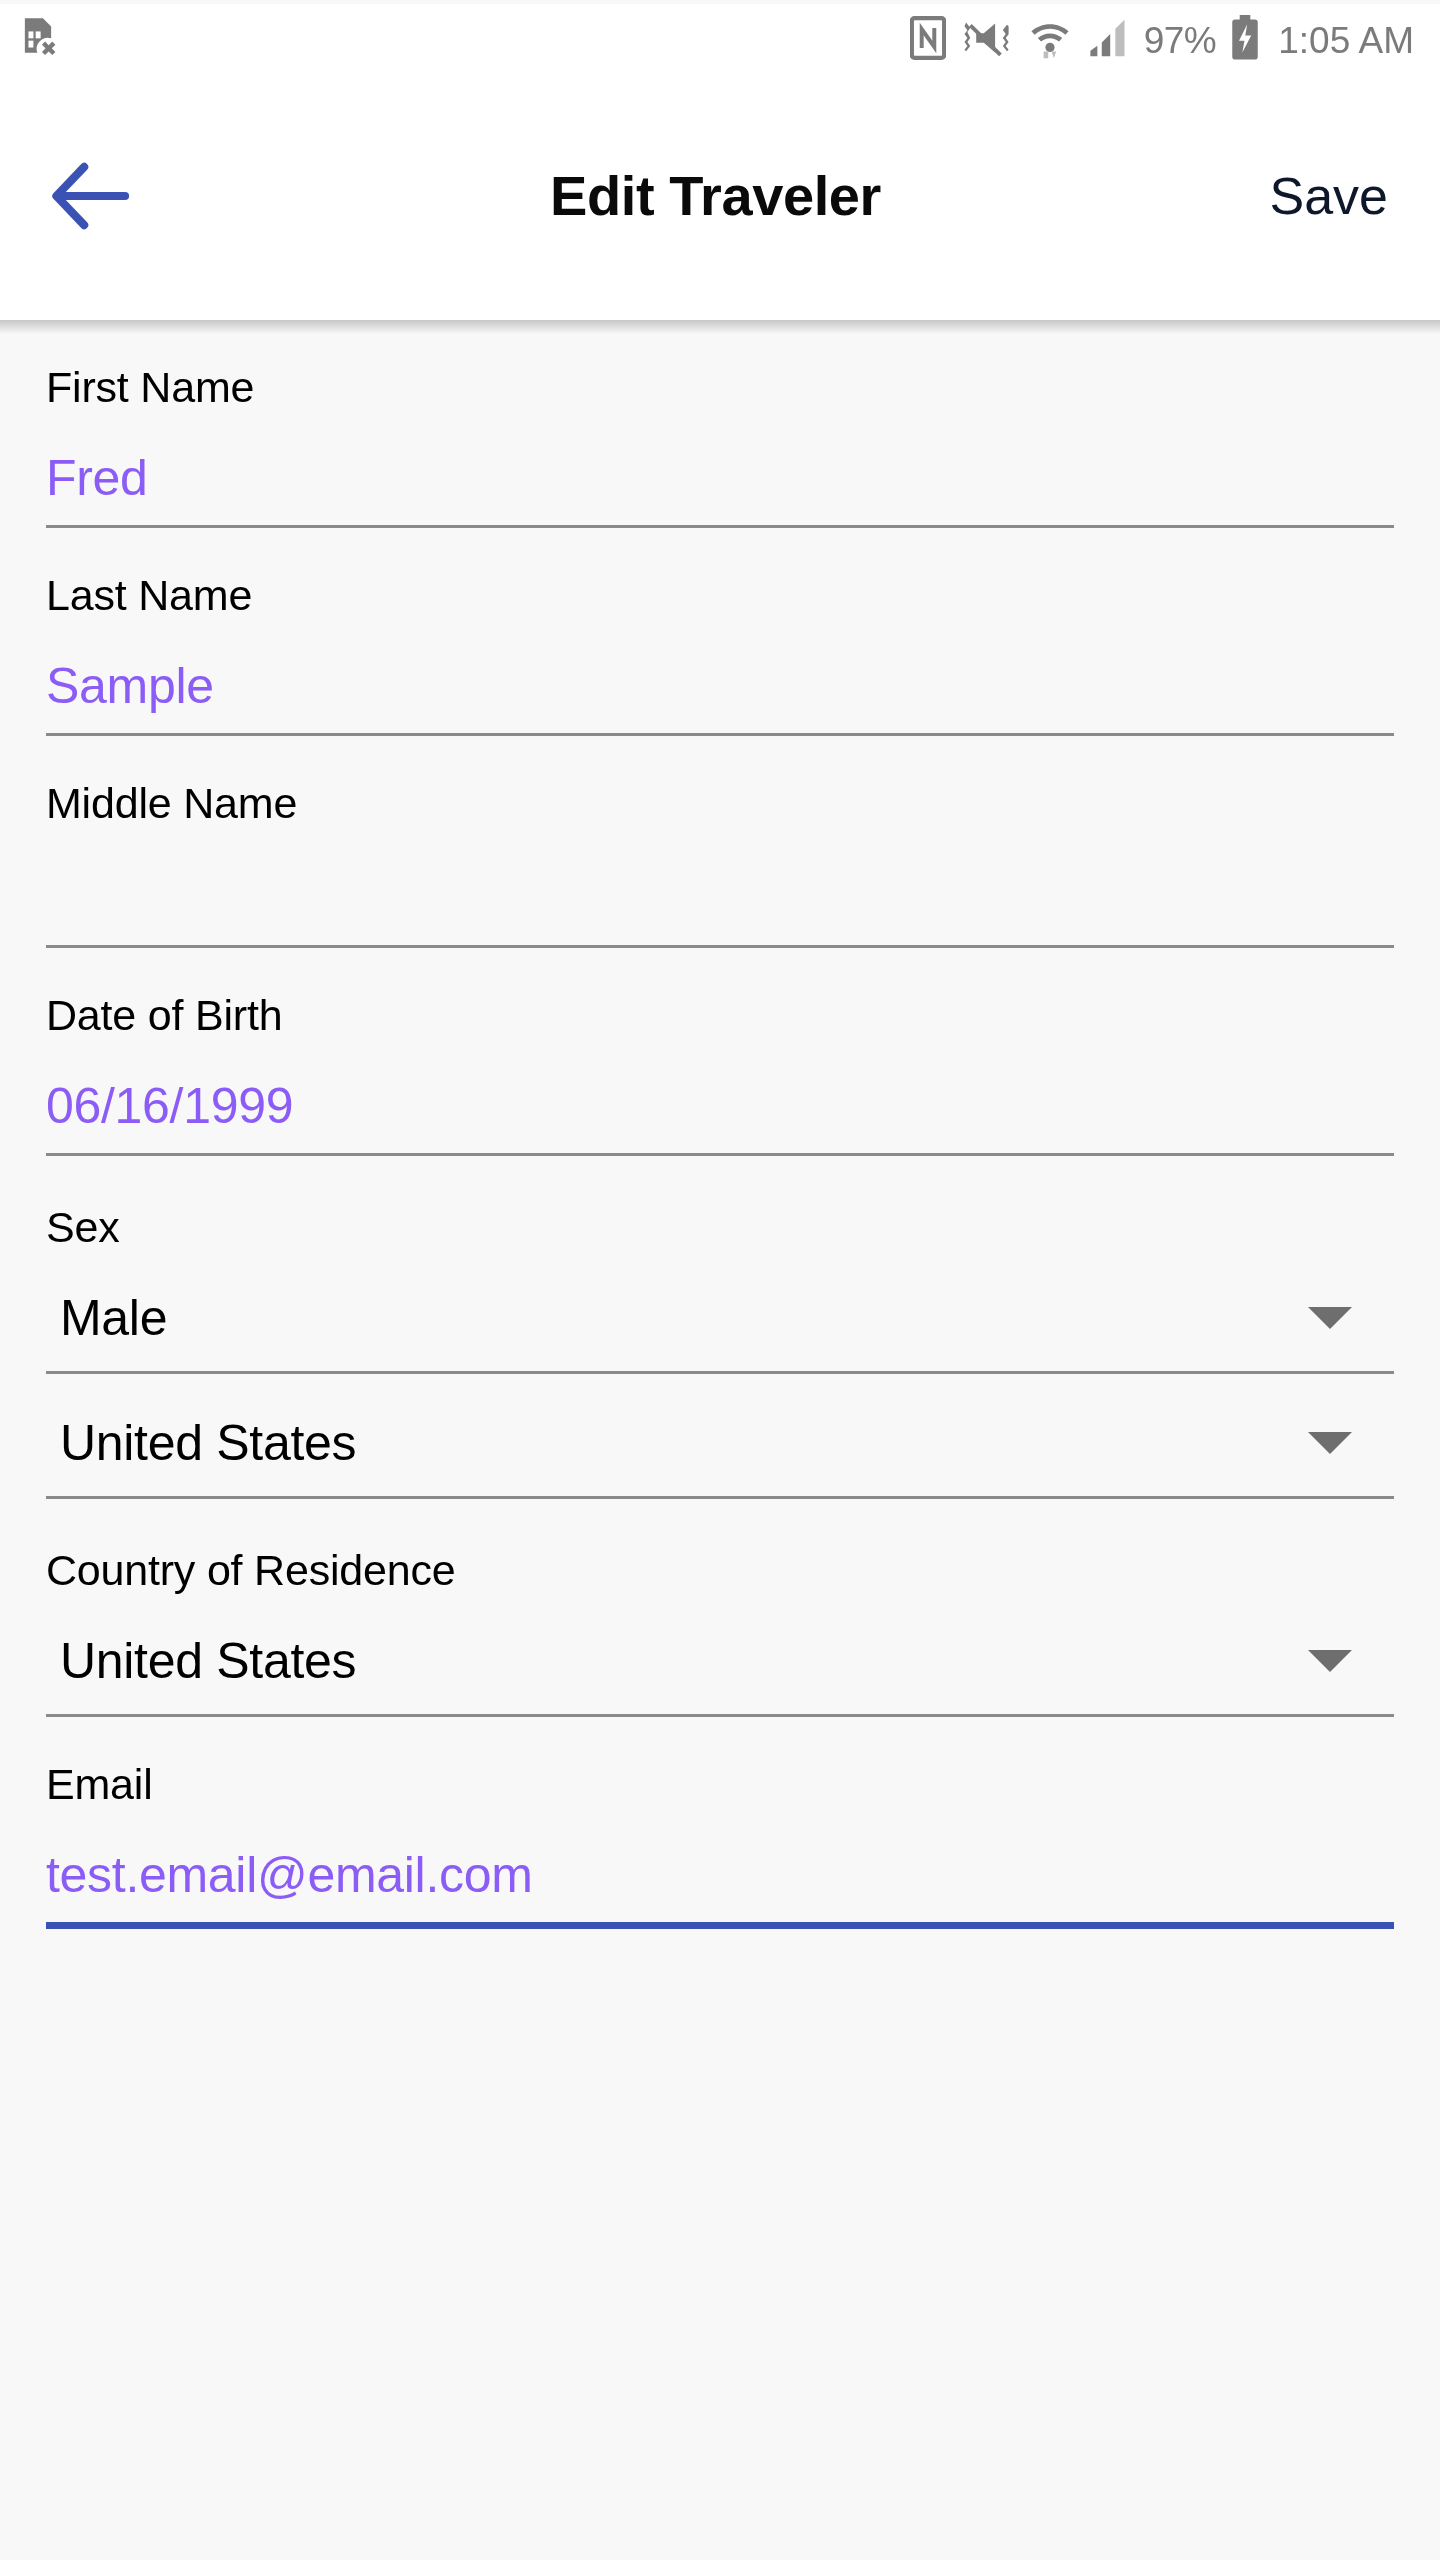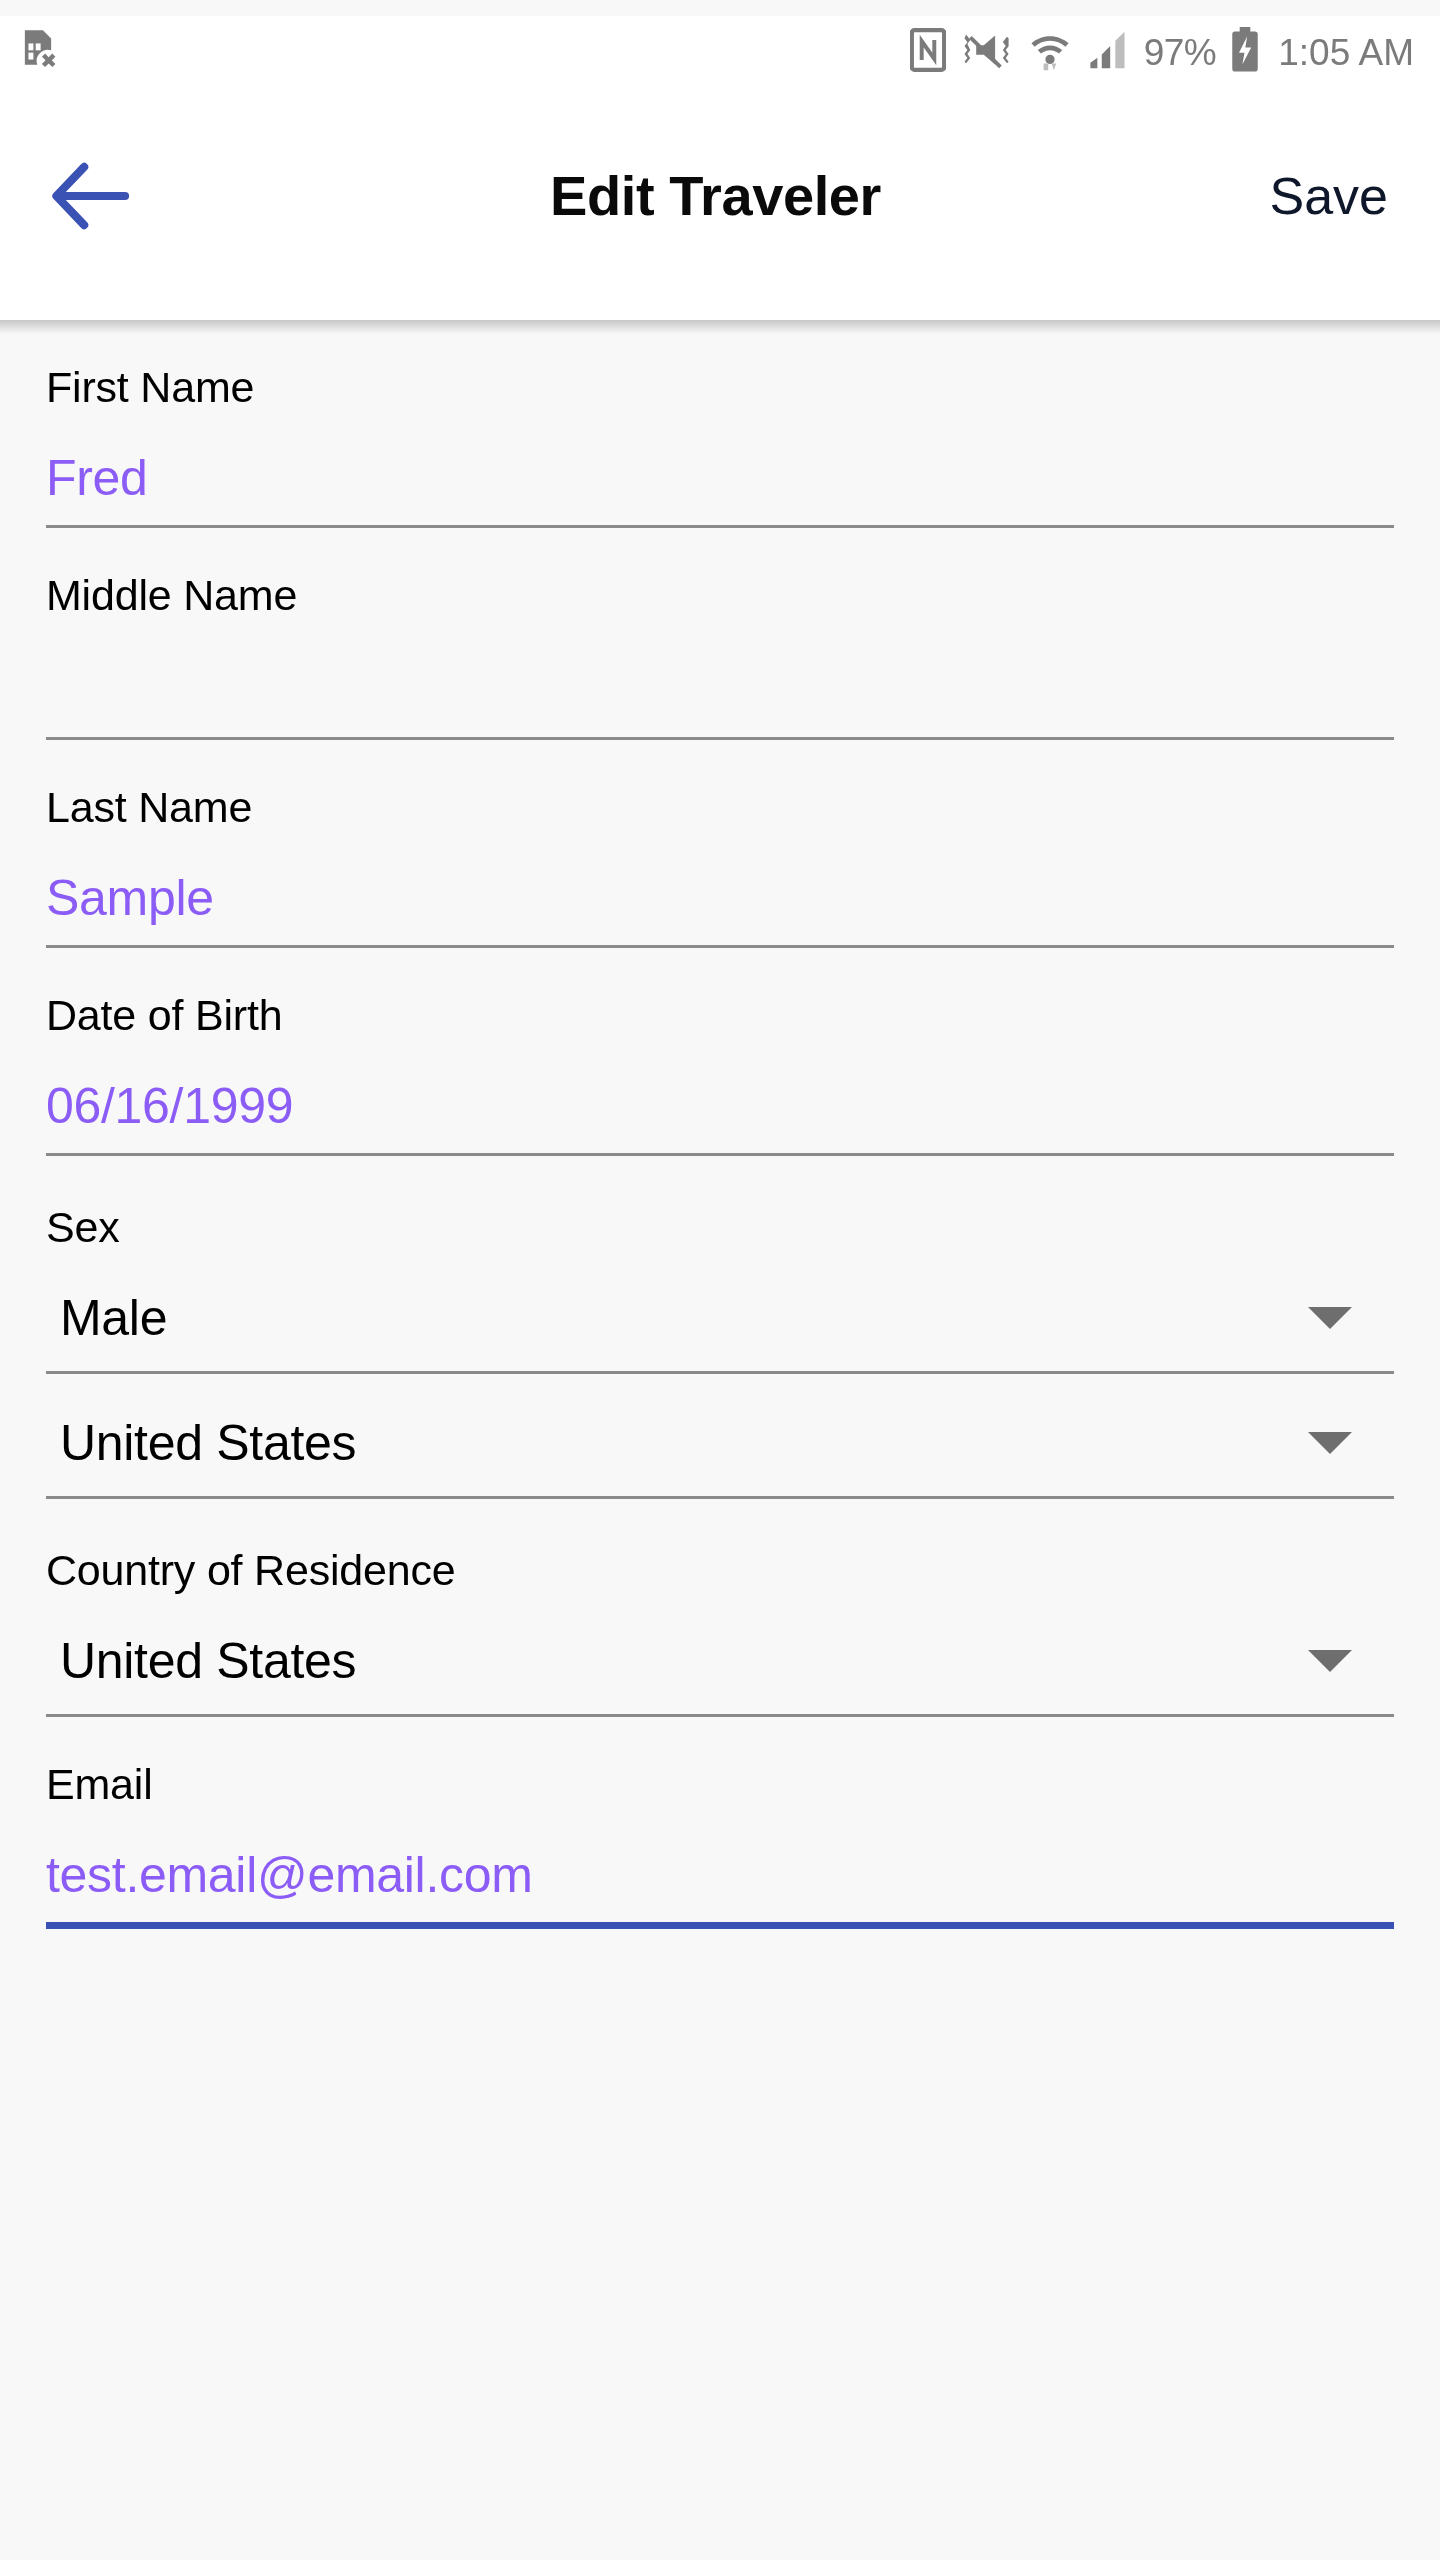--- a/index.html
+++ b/index.html
@@ -20,21 +20,21 @@
     position: relative;
     width: 1440px;
     height: 2560px;
     background: #f8f8f8;
     overflow: hidden;
   }
 
   
   .status-bar {
     position: absolute;
-    top: 16px; left: 0;
+    top: 4px; left: 0;
     width: 1440px;
     height: 72px;
     background: #ffffff;
     display: flex;
     align-items: center;
     padding: 0 26px 0 18px;
     z-index: 6;
   }
   .status-left { display: flex; align-items: center; }
   .status-right {
@@ -278,28 +278,28 @@
 
   <div class="form-area">
 
     <div class="field">
       <div class="field-label">First Name</div>
       <div class="field-value">Fred</div>
       <div class="field-underline"></div>
     </div>
 
     <div class="field">
+      <div class="field-label">Last Name</div>
+      <div class="field-value">Sample</div>
+      <div class="field-underline"></div>
+    </div>
+
+    <div class="field">
       <div class="field-label">Middle Name</div>
       <div class="field-value empty"></div>
-      <div class="field-underline"></div>
-    </div>
-
-    <div class="field">
-      <div class="field-label">Last Name</div>
-      <div class="field-value">Sample</div>
       <div class="field-underline"></div>
     </div>
 
     <div class="field">
       <div class="field-label">Date of Birth</div>
       <div class="field-value">06/16/1999</div>
       <div class="field-underline"></div>
     </div>
 
     <div class="field">

